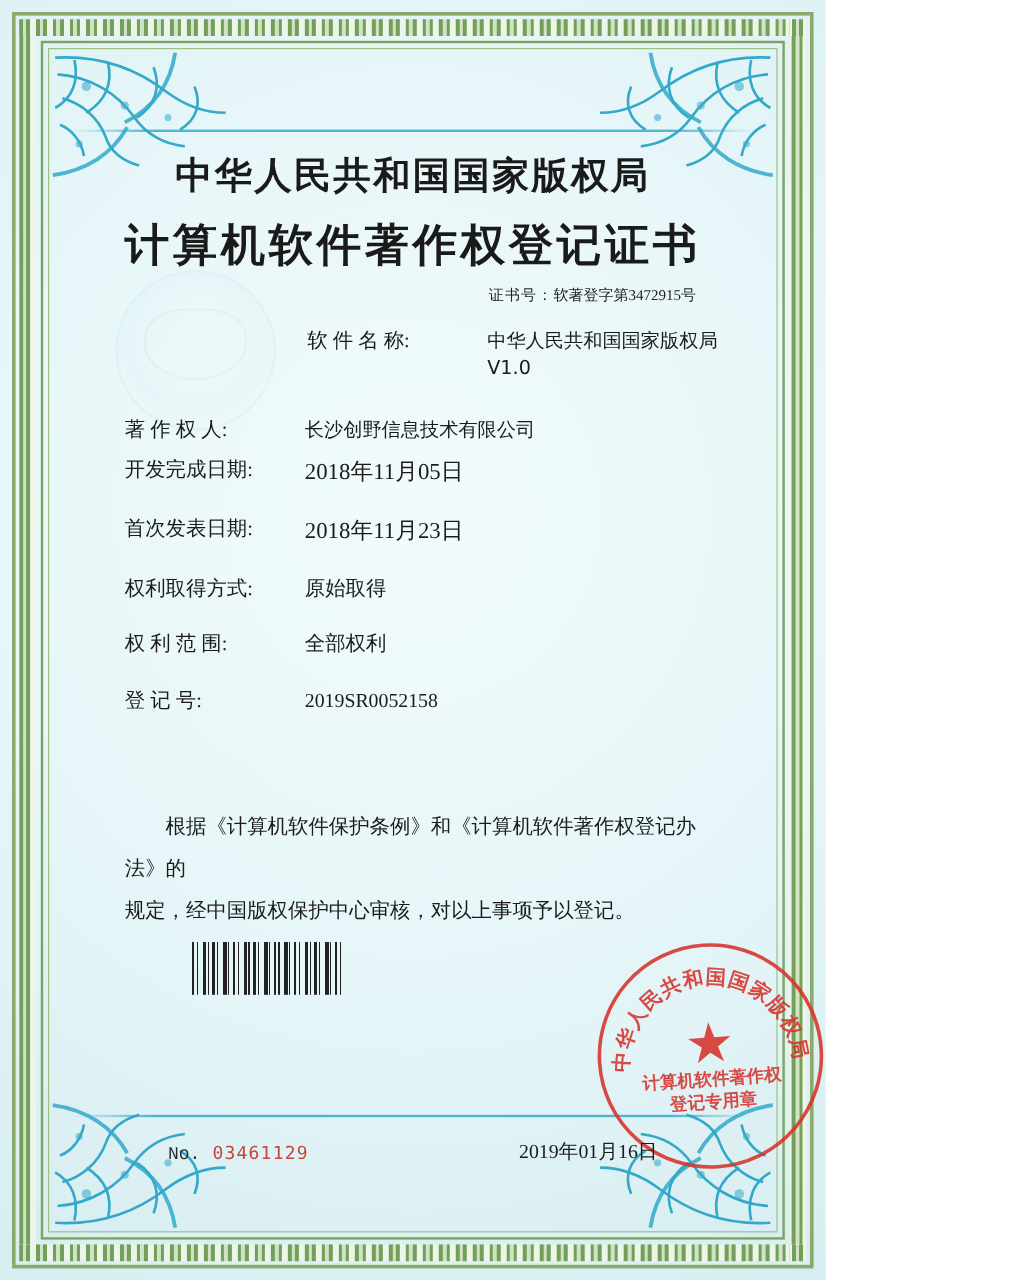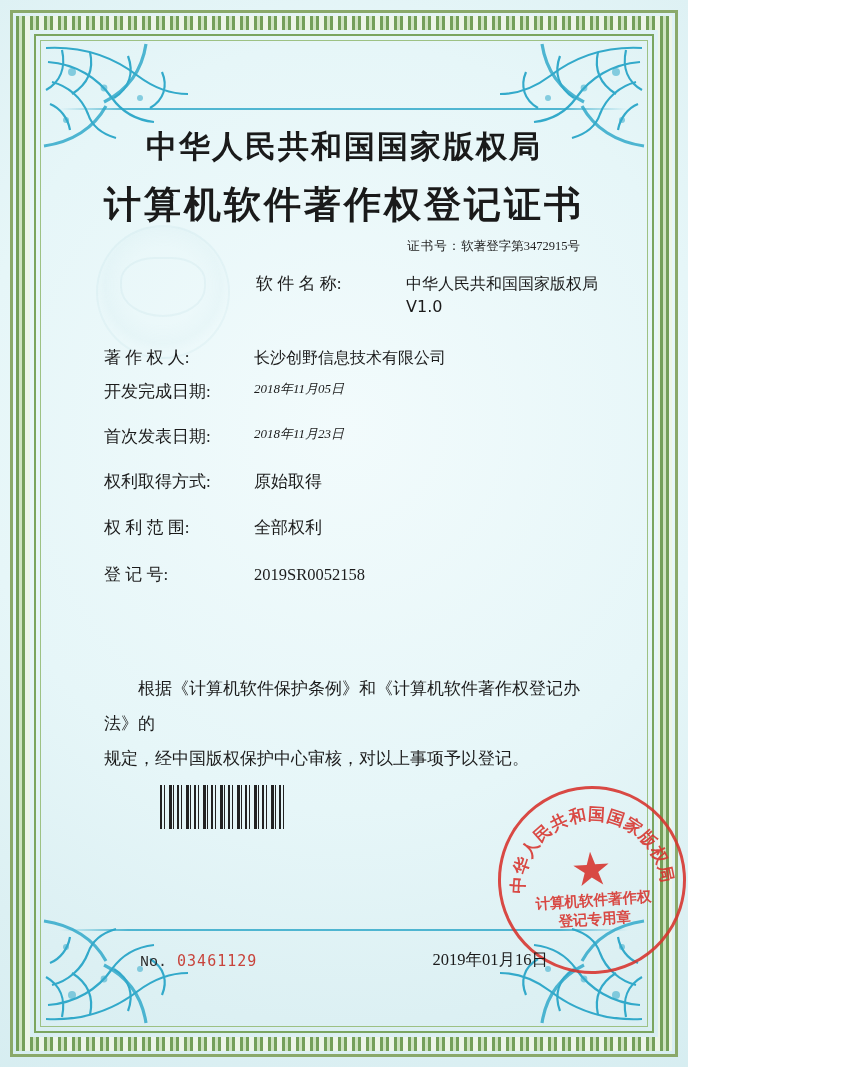--- a/index.html
+++ b/index.html
@@ -161,21 +161,21 @@
   .row .val {
     font-size: 17px;
     line-height: 1.45;
     white-space: pre-line;
   }
   .row.name { margin-bottom: 28px; justify-content: flex-end; }
   .row.name .val { font-family: "DejaVu Sans", sans-serif; font-size: 16px; }
   .row.owner { }
   .row.owner .val { font-family: "DejaVu Sans", sans-serif; font-size: 16px; }
   .row.dated { margin-bottom: 22px; }
-  .row.dated .val { font-family: "Liberation Serif", serif; font-size: 13px; font-style: italic; }
+  .row.dated .val { font-family: "Liberation Serif", serif; font-size: 19px; }
   .row.way { margin-bottom: 22px; }
   .row.scope { margin-bottom: 22px; }
   .row.regno .val { font-family: "Liberation Serif", serif; font-size: 16.5px; }
 
   
   .statement {
     position: absolute;
     left: 104px;
     right: 92px;
     top: 672px;

